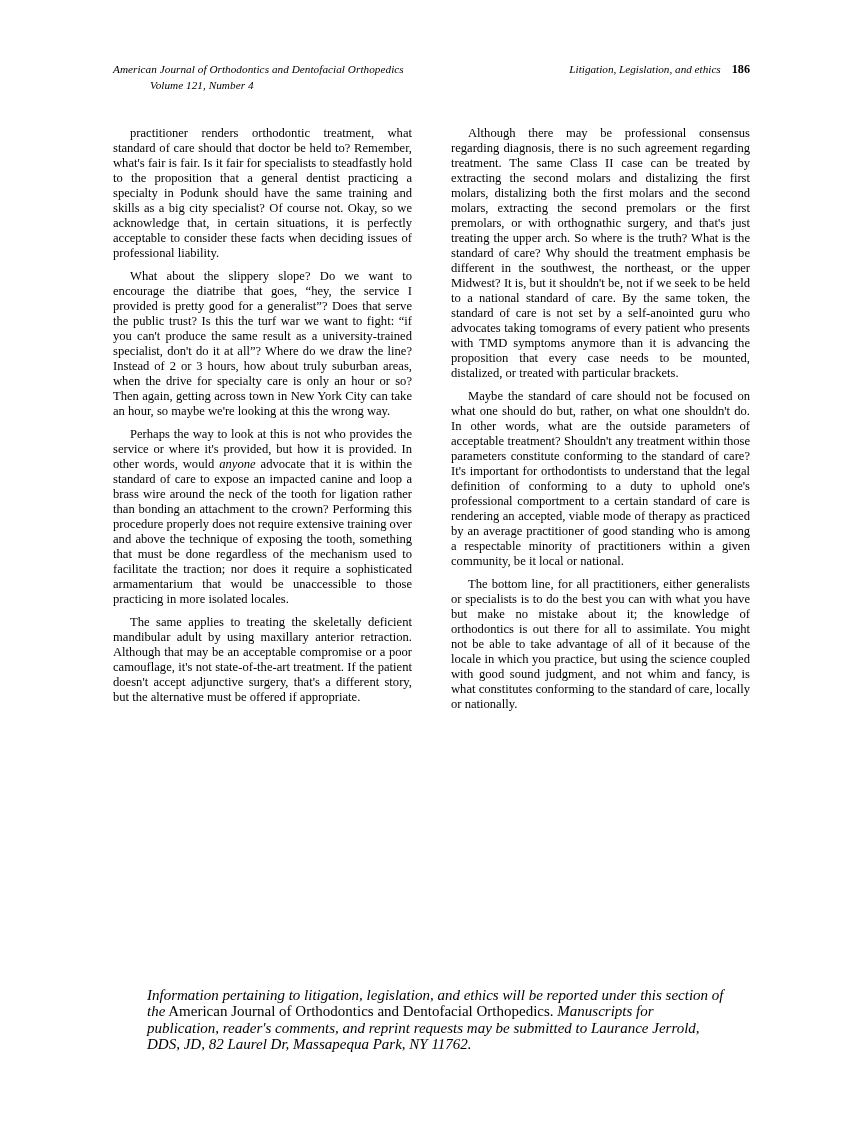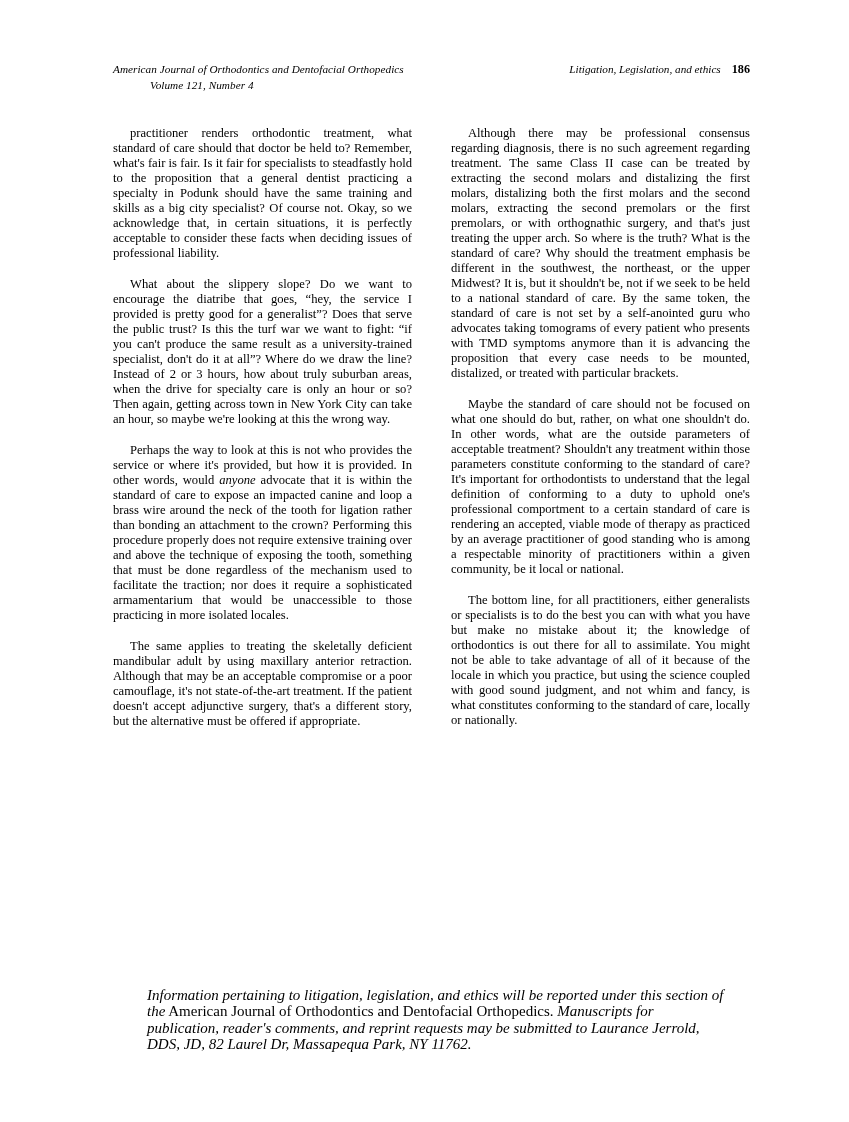--- a/index.html
+++ b/index.html
@@ -76,21 +76,21 @@
   .col p {
     margin: 0;
     text-align: justify;
     text-justify: inter-word;
     font-size: 12.6px;
     line-height: 15px;
     text-indent: 17px;
     hyphens: manual;
   }
   .col p + p {
-    margin-top: 16px;
+    margin-top: 8px;
   }
   .col p em {
   }
 
   
   .footnote {
     position: absolute;
     left: 147px;
     top: 987px;
     width: 578px;

